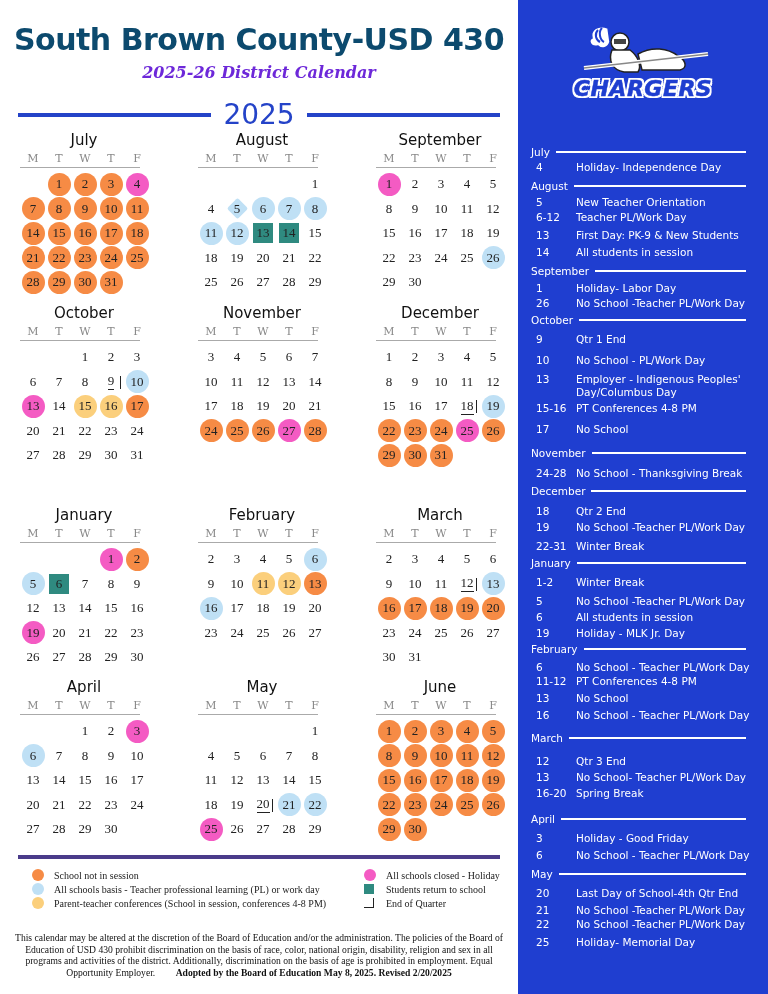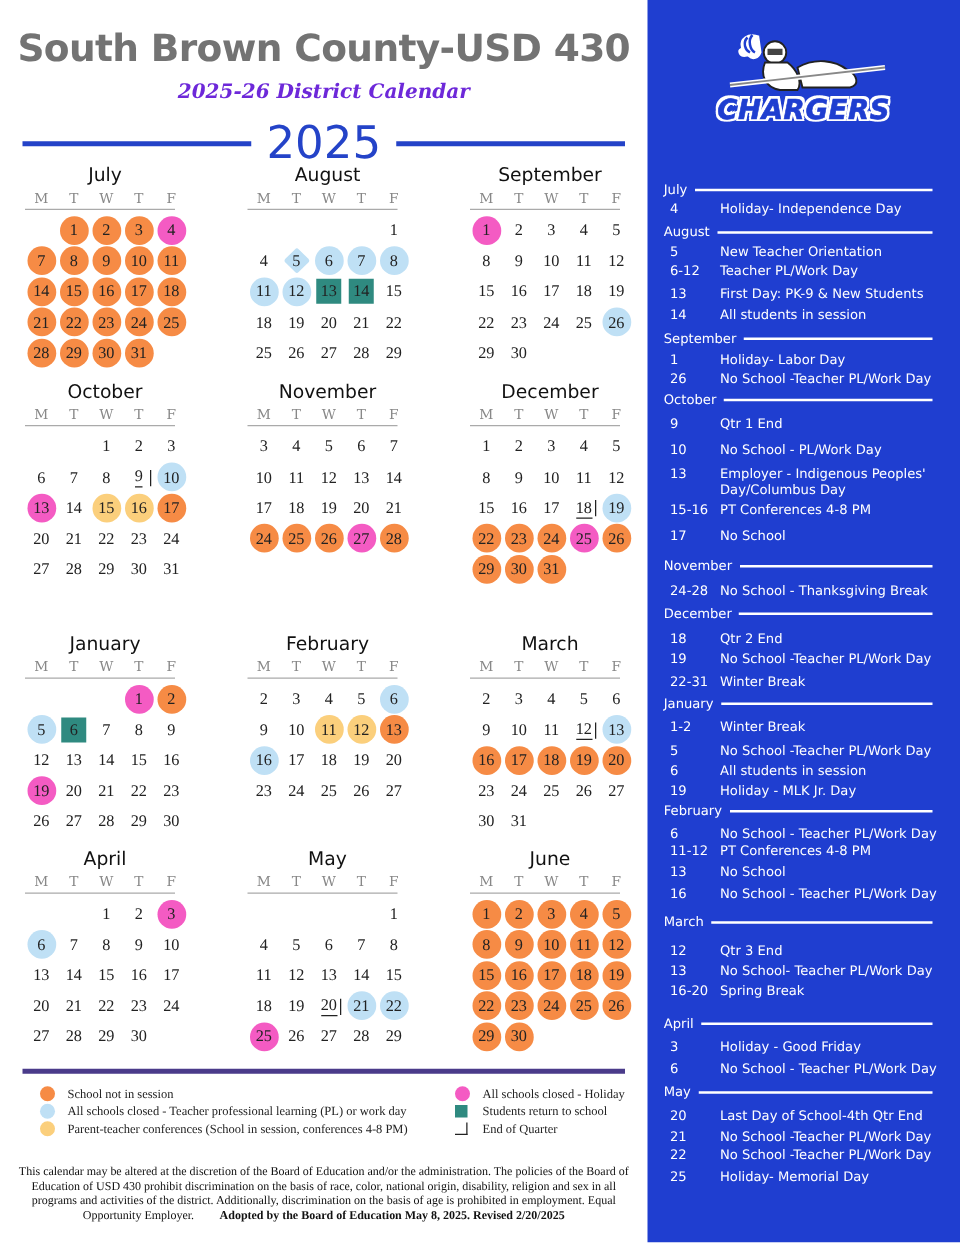--- a/index.html
+++ b/index.html
@@ -3,27 +3,27 @@
 <meta charset="utf-8">
 <style>
   * { box-sizing: border-box; margin: 0; padding: 0; }
   html, body { width: 768px; height: 994px; background: #ffffff; overflow: hidden; }
   body { position: relative; font-family: "DejaVu Sans", sans-serif; }
 
   #left { position: absolute; left: 0; top: 0; width: 518px; height: 994px; background: #fff; }
   #right { position: absolute; left: 518px; top: 0; width: 250px; height: 994px; background: #1f3ed0; color: #fff; }
 
   .title { position: absolute; left: 0; width: 518px; top: 22px; text-align: center;
-           font-family: "DejaVu Sans", sans-serif; font-weight: bold; font-size: 30px; color: #737373; letter-spacing: -0.5px; }
+           font-family: "DejaVu Sans", sans-serif; font-weight: bold; font-size: 30px; color: #0c4a6e; letter-spacing: -0.5px; }
   .subtitle { position: absolute; left: 0; width: 518px; top: 63px; text-align: center;
            font-family: "DejaVu Serif", serif; font-weight: bold; font-style: italic; font-size: 16px; color: #6d28d9; }
 
   .year-row { position: absolute; left: 18px; width: 482px; height: 40px; display: flex; align-items: center; }
   .year-row .line { flex: 1; height: 4px; background: #2443c8; }
-  .year-row .yr { padding: 0 12px; font-family: "DejaVu Sans", sans-serif; font-size: 36px; color: #2443c8; line-height: 40px; }
+  .year-row .yr { padding: 0 12px; font-family: "DejaVu Sans", sans-serif; font-size: 28px; color: #2443c8; line-height: 40px; }
 
   .month { position: absolute; width: 132px; }
   .month .mname { text-align: center; font-family: "DejaVu Sans", sans-serif; font-size: 15px; color: #111; height: 20px; line-height: 20px; }
   .month .dow { display: grid; grid-template-columns: repeat(5, 26px); border-bottom: 1.5px solid #aaa; height: 18px; margin-bottom: 4px; width: 120px; margin-left: 2px; }
   .month .dow span { font-family: "DejaVu Serif", serif; font-size: 11px; color: #888; text-align: center; line-height: 18px; }
   .month .grid { display: grid; grid-template-columns: repeat(5, 26px); grid-auto-rows: 24.5px; margin-left: 2px; }
   .day { width: 26px; height: 24.5px; display: flex; align-items: center; justify-content: center; position: relative;
          font-family: "Liberation Serif", serif; font-size: 13px; color: #222; }
   .day .n { position: relative; z-index: 2; }
   .day::before { content: ""; position: absolute; width: 23px; height: 23px; left: 1.5px; top: 0.75px; border-radius: 50%; z-index: 1; }
@@ -1021,21 +1021,21 @@
 
   <div class="divider"></div>
 
   <div class="legend" style="left:32px; top:868px;">
     <div class="item">
       <span class="sw" style="background:#f68b45"></span>
       <span>School not in session</span>
     </div>
     <div class="item">
       <span class="sw" style="background:#bfe0f5"></span>
-      <span>All schools closed - Teacher professional learning (PL) or work day</span>
+      <span>All schools basis - Teacher professional learning (PL) or work day</span>
     </div>
     <div class="item">
       <span class="sw" style="background:#fbcf7c"></span>
       <span>Parent-teacher conferences (School in session, conferences 4-8 PM)</span>
     </div>
   </div>
 
   <div class="legend" style="left:364px; top:868px;">
     <div class="item">
       <span class="sw" style="background:#f45bc3"></span>

